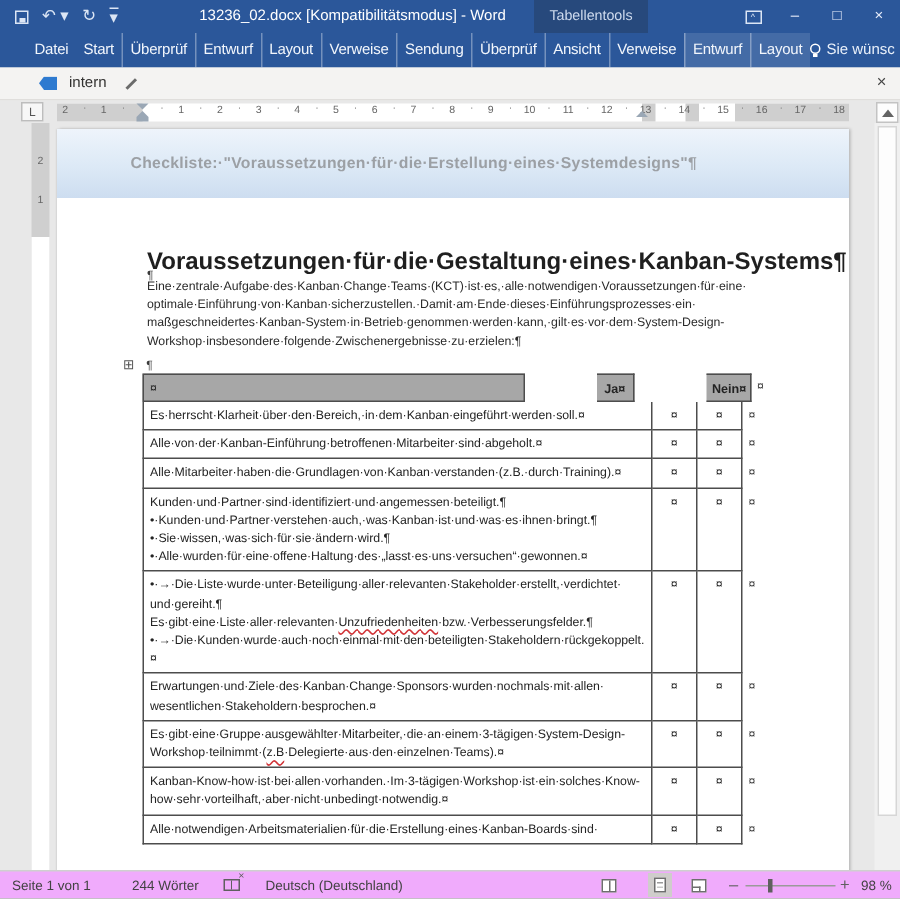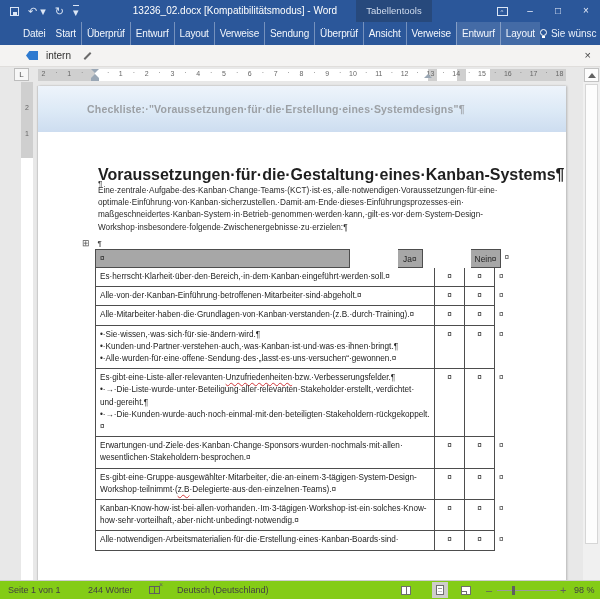--- a/index.html
+++ b/index.html
@@ -78,31 +78,31 @@
   .anchor-row .p2{font-size:8px;color:#3a3a3a;}
 
   
   .dtable{position:absolute;left:57px;top:163px;width:420px;font-size:8.2px;line-height:12.2px;color:#232323;}
   .trow{display:flex;align-items:stretch;}
   .tcell{border-right:1px solid #4d4d4d;border-bottom:1px solid #4d4d4d;padding:3px 4px;}
   .tcell:first-child{border-left:1px solid #4d4d4d;}
   .trow.head .tcell{border-top:1px solid #4d4d4d;background:#a7a7a7;height:19px;padding-top:3px;}
   .tmain{width:340px;}
   .tja,.tnein{width:30px;text-align:center;}
-  .trow.head .tja,.trow.head .tnein{font-weight:normal;font-size:8.4px;margin-left:48px;}
+  .trow.head .tja,.trow.head .tnein{font-weight:bold;font-size:8.4px;margin-left:48px;}
   .teor{width:18px;padding:3px 0 0 4px;color:#3a3a3a;}
   .pline{margin:0;}
   .sq{text-decoration:underline;text-decoration-style:wavy;text-decoration-color:#d13438;text-decoration-thickness:1px;text-underline-offset:2px;}
 
   
   .vsb{position:absolute;right:0;top:0;width:17px;height:498px;background:#f0f0f0;}
   .vsb .thumb{position:absolute;left:2px;top:2px;width:13px;height:460px;background:#fdfdfd;border:1px solid #d6d6d6;}
 
   
-  .statusbar{position:absolute;left:0;top:580px;width:600px;height:19px;background:#84cc16;
+  .statusbar{position:absolute;left:0;top:580px;width:600px;height:19px;background:#f0abfc;
              border-top:1px solid #cfcfcf;font-size:9px;color:#424242;padding-left:36px;}
   .sb{position:absolute;top:0;height:18px;line-height:18px;white-space:nowrap;}
   .proofbook{position:absolute;top:5px;width:11px;height:8px;border:1px solid #5f5f5f;
              background:linear-gradient(to right,transparent 45%,#5f5f5f 45%,#5f5f5f 55%,transparent 55%);}
   .proofbook::after{content:"×";position:absolute;top:-6px;right:-4px;font-size:7px;color:#5f5f5f;}
   .vbtn{position:absolute;top:1px;width:16px;height:16px;display:flex;align-items:center;justify-content:center;}
   .vbtn.sel{background:#cfcdcb;}
   .vicon{width:10px;height:9px;border:1px solid #6e6e6e;background:#fff;position:relative;}
   .vicon.read::after{content:"";position:absolute;left:4px;top:0;bottom:0;width:1px;background:#6e6e6e;}
   .vicon.print{width:8px;height:10px;}
@@ -274,32 +274,33 @@
             <div class="trow">
               <div class="tcell tmain">
                 <div class="pline"><span>Alle·​Mitarbeiter·​haben·​die·​Grundlagen·​von·​Kanban·​verstanden·​(z.B.·​durch·​Training).¤</span></div>
               </div>
               <div class="tcell tja">¤</div>
               <div class="tcell tnein">¤</div>
               <div class="teor">¤</div>
             </div>
             <div class="trow">
               <div class="tcell tmain">
+                <div class="pline"><span>Kunden·​und·​Partner·​sind·​identifiziert·​und·​angemessen·​beteiligt.¶</span></div>
+                <div class="pline"><span>•·​Kunden·​und·​Partner·​verstehen·​auch,·​was·​Kanban·​ist·​und·​was·​es·​ihnen·​bringt.¶</span></div>
                 <div class="pline"><span>•·​Sie·​wissen,·​was·​sich·​für·​sie·​ändern·​wird.¶</span></div>
-                <div class="pline"><span>•·​Kunden·​und·​Partner·​verstehen·​auch,·​was·​Kanban·​ist·​und·​was·​es·​ihnen·​bringt.¶</span></div>
-                <div class="pline"><span>•·​Alle·​wurden·​für·​eine·​offene·​Sendung·​des·​„lasst·​es·​uns·​versuchen“·​gewonnen.¤</span></div>
-              </div>
-              <div class="tcell tja">¤</div>
-              <div class="tcell tnein">¤</div>
-              <div class="teor">¤</div>
-            </div>
-            <div class="trow">
-              <div class="tcell tmain">
+                <div class="pline"><span>•·​Alle·​wurden·​für·​eine·​offene·​Haltung·​des·​„lasst·​es·​uns·​versuchen“·​gewonnen.¤</span></div>
+              </div>
+              <div class="tcell tja">¤</div>
+              <div class="tcell tnein">¤</div>
+              <div class="teor">¤</div>
+            </div>
+            <div class="trow">
+              <div class="tcell tmain">
+                <div class="pline"><span>•·​→·​Die·​Liste·​wurde·​unter·​Beteiligung·​aller·​relevanten·​Stakeholder·​erstellt,·​verdichtet·​und·​gereiht.¶</span></div>
                 <div class="pline"><span>Es·​gibt·​eine·​Liste·​aller·​relevanten·​</span><span class="sq">Unzufriedenheiten</span><span>·​bzw.·​Verbesserungsfelder.¶</span></div>
-                <div class="pline"><span>•·​→·​Die·​Liste·​wurde·​unter·​Beteiligung·​aller·​relevanten·​Stakeholder·​erstellt,·​verdichtet·​und·​gereiht.¶</span></div>
                 <div class="pline"><span>•·​→·​Die·​Kunden·​wurde·​auch·​noch·​einmal·​mit·​den·​beteiligten·​Stakeholdern·​rückgekoppelt.¤</span></div>
               </div>
               <div class="tcell tja">¤</div>
               <div class="tcell tnein">¤</div>
               <div class="teor">¤</div>
             </div>
             <div class="trow">
               <div class="tcell tmain">
                 <div class="pline"><span>Erwartungen·​und·​Ziele·​des·​Kanban·​Change·​Sponsors·​wurden·​nochmals·​mit·​allen·​wesentlichen·​Stakeholdern·​besprochen.¤</span></div>
               </div>

